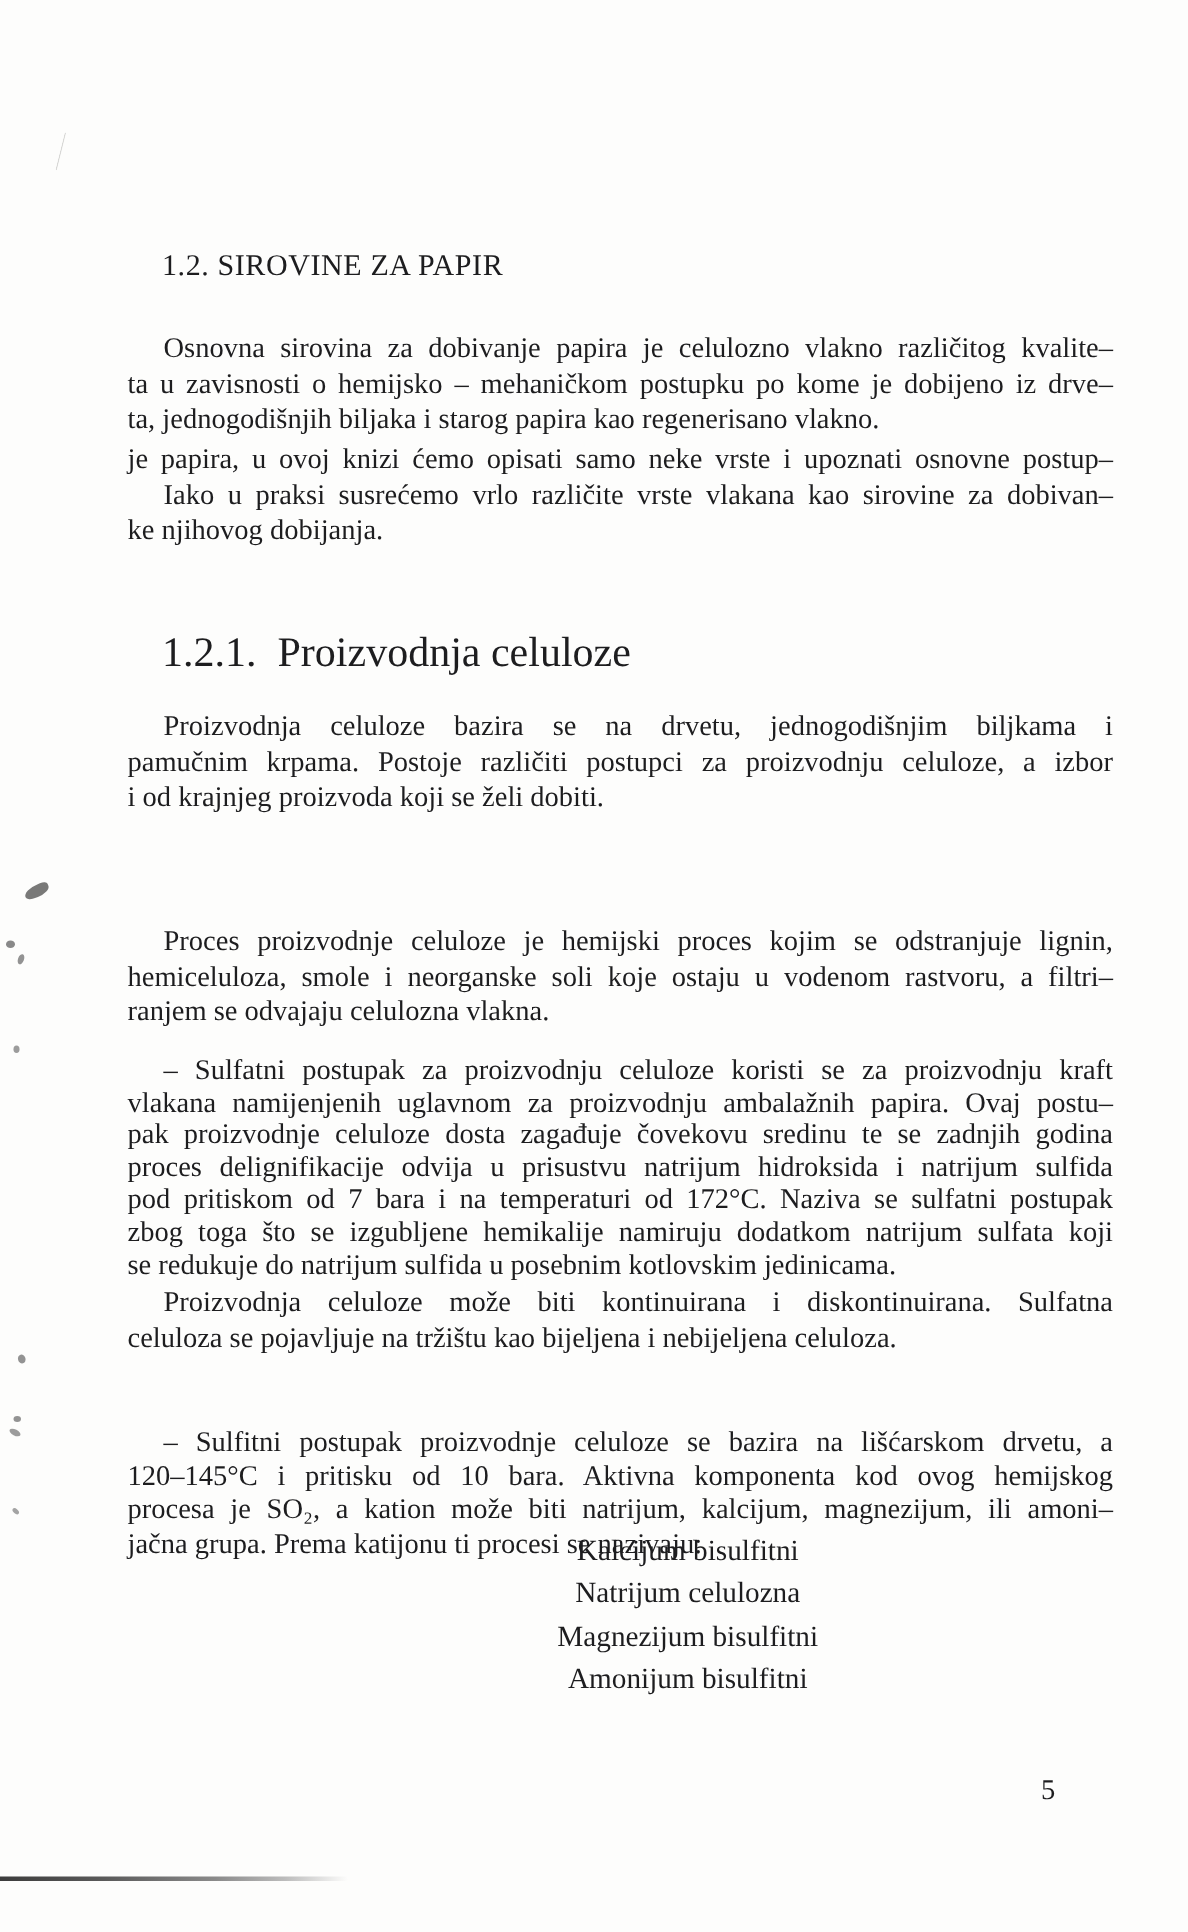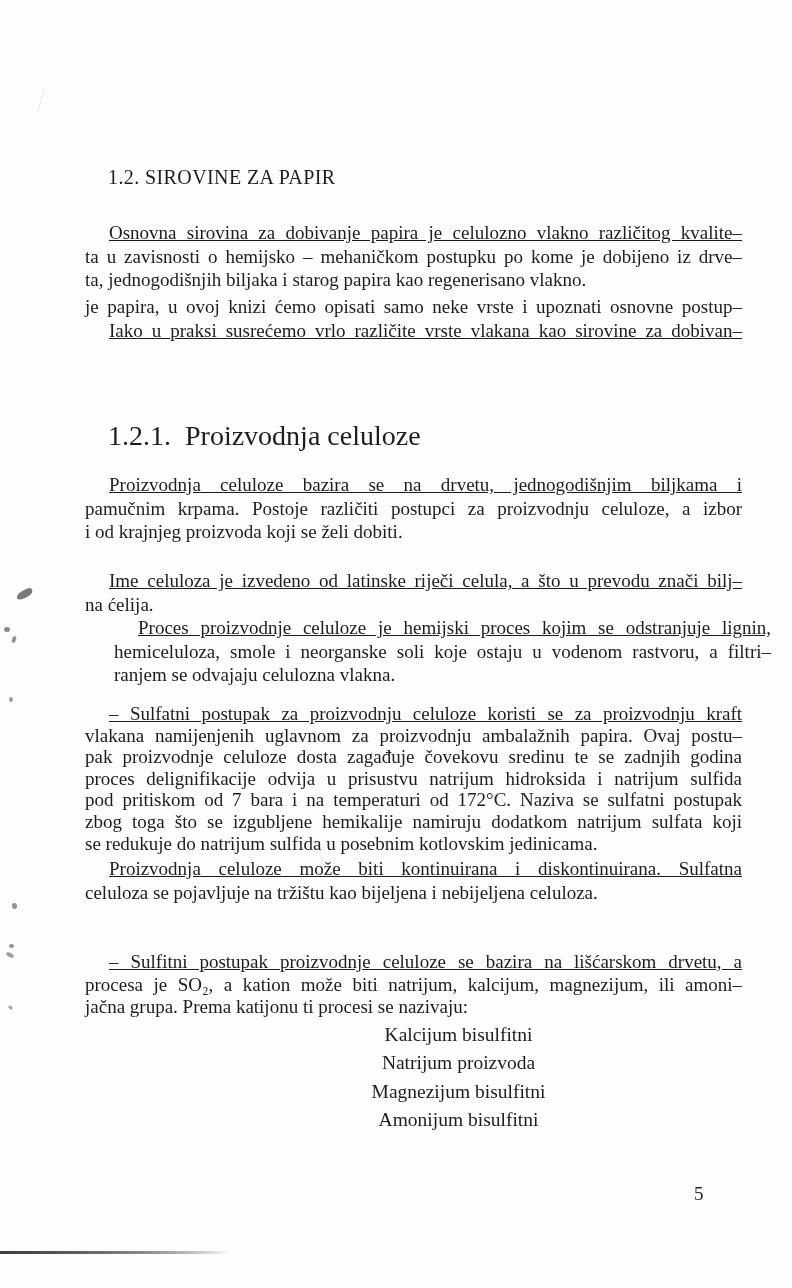--- a/index.html
+++ b/index.html
@@ -43,31 +43,31 @@
     position: absolute;
     left: 85px;
     width: 657px;
     font-size: 19px;
     line-height: 23.5px;
   }
   #p1 { top: 221px; }
   #p2 { top: 295px; }
   #p3 { top: 473px; }
   #p4 { top: 569px; }
-  #p5 { top: 616px; margin-left: 29px; }
+  #p5 { top: 616px; }
   #p6 { top: 703px; line-height: 21.6px; }
   #p7 { top: 857px; }
   #p8 { top: 951px; line-height: 22.5px; }
   .line {
     text-align: justify;
     text-align-last: justify;
     white-space: normal;
   }
   .line.last { text-align-last: left; }
-  .line.ind  { text-indent: 24px; text-decoration: underline; }
+  .line.ind  { text-indent: 24px; }
   
   .proc-list {
     position: absolute;
     left: 130px;
     top: 1021px;
     width: 657px;
     text-align: center;
     font-size: 19.5px;
     line-height: 28.3px;
   }
@@ -120,34 +120,31 @@
 
   <div class="para" id="p1">
     <div class="line ind">Osnovna sirovina za dobivanje papira je celulozno vlakno različitog kvalite–</div>
     <div class="line">ta u zavisnosti o hemijsko – mehaničkom postupku po kome je dobijeno iz drve–</div>
     <div class="line last">ta, jednogodišnjih biljaka i starog papira kao regenerisano vlakno.</div>
   </div>
 
   <div class="para" id="p2">
     <div class="line">je papira, u ovoj knizi ćemo opisati samo neke vrste i upoznati osnovne postup–</div>
     <div class="line ind">Iako u praksi susrećemo vrlo različite vrste vlakana kao sirovine za dobivan–</div>
+    <div class="line last">ke njihovog dobijanja.</div>
   </div>
 
   <div class="h2">1.2.1.  Proizvodnja celuloze</div>
 
   <div class="para" id="p3">
     <div class="line ind">Proizvodnja celuloze bazira se na drvetu, jednogodišnjim biljkama i</div>
     <div class="line">pamučnim krpama. Postoje različiti postupci za proizvodnju celuloze, a izbor</div>
     <div class="line last">i od krajnjeg proizvoda koji se želi dobiti.</div>
   </div>
 
-  <div class="para" id="p4">
-    <div class="line ind">Ime celuloza je izvedeno od latinske riječi celula, a što u prevodu znači bilj–</div>
-    <div class="line last">na ćelija.</div>
-  </div>
 
   <div class="para" id="p5">
     <div class="line ind">Proces proizvodnje celuloze je hemijski proces kojim se odstranjuje lignin,</div>
     <div class="line">hemiceluloza, smole i neorganske soli koje ostaju u vodenom rastvoru, a filtri–</div>
     <div class="line last">ranjem se odvajaju celulozna vlakna.</div>
   </div>
 
   <div class="para" id="p6">
     <div class="line ind">– Sulfatni postupak za proizvodnju celuloze koristi se za proizvodnju kraft</div>
     <div class="line">vlakana namijenjenih uglavnom za proizvodnju ambalažnih papira. Ovaj postu–</div>
@@ -158,27 +155,28 @@
     <div class="line last">se redukuje do natrijum sulfida u posebnim kotlovskim jedinicama.</div>
   </div>
 
   <div class="para" id="p7">
     <div class="line ind">Proizvodnja celuloze može biti kontinuirana i diskontinuirana. Sulfatna</div>
     <div class="line last">celuloza se pojavljuje na tržištu kao bijeljena i nebijeljena celuloza.</div>
   </div>
 
   <div class="para" id="p8">
     <div class="line ind">– Sulfitni postupak proizvodnje celuloze se bazira na lišćarskom drvetu, a</div>
+    <div class="line">120–145°C i pritisku od 10 bara. Aktivna komponenta kod ovog hemijskog</div>
     <div class="line">procesa je SO₂, a kation može biti natrijum, kalcijum, magnezijum, ili amoni–</div>
     <div class="line last">jačna grupa. Prema katijonu ti procesi se nazivaju:</div>
   </div>
 
   <div class="proc-list">
     <div class="proc-item">Kalcijum bisulfitni</div>
-    <div class="proc-item">Natrijum proizvoda</div>
+    <div class="proc-item">Natrijum celulozna</div>
     <div class="proc-item">Magnezijum bisulfitni</div>
     <div class="proc-item">Amonijum bisulfitni</div>
   </div>
 
   <div class="page-number">5</div>
 
   <div class="scan-line-bottom"></div>
   <div class="speck s1"></div>
   <div class="speck s2"></div>
   <div class="speck s2b"></div>

